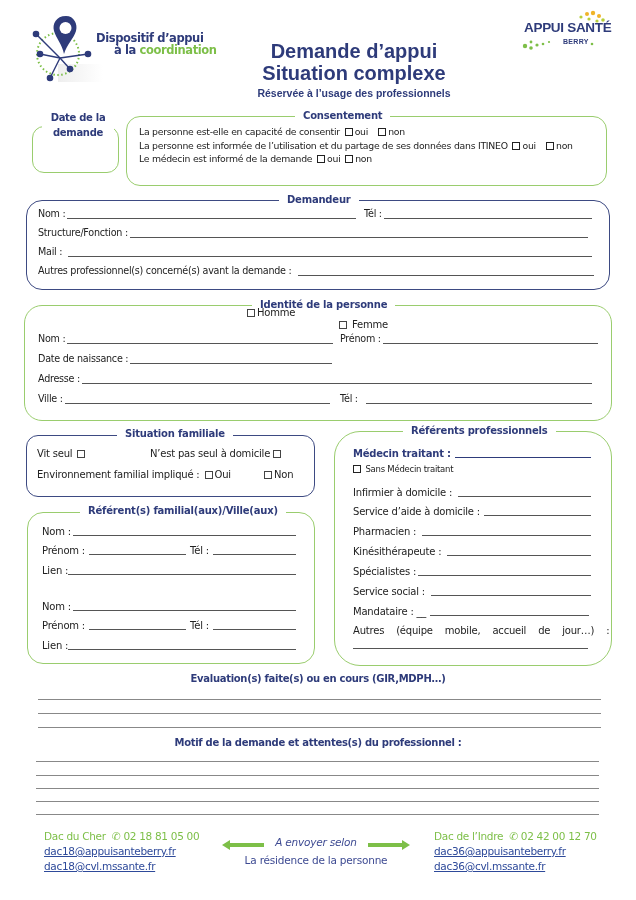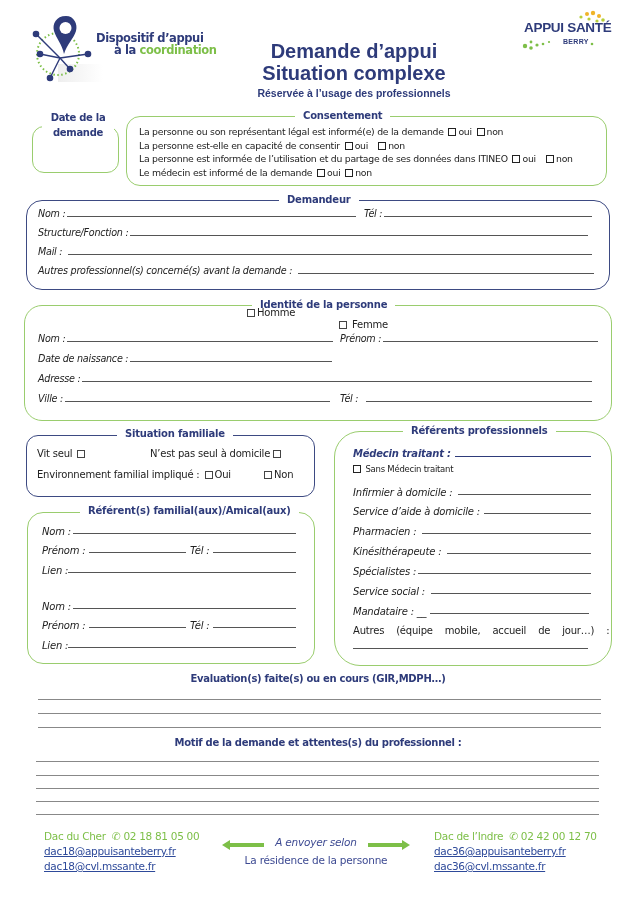--- a/index.html
+++ b/index.html
@@ -12,21 +12,21 @@
   .t { font-size: 9.6px; line-height: 12px; white-space: nowrap; color: #222; font-family: "DejaVu Sans", sans-serif; letter-spacing: -0.25px; }
   .t2 { font-size: 10px; line-height: 13px; white-space: nowrap; color: #222; font-family: "DejaVu Sans", sans-serif; letter-spacing: -0.2px; }
   .box { position: absolute; border-radius: 16px; }
   .b-green { border: 1.3px solid #9acd6e; }
   .b-navy { border: 1.3px solid #3d4a82; }
   .legend { position: absolute; background: #fff; padding: 0 8px; font-weight: bold; font-size: 10px; color: #2e3b7a; font-family: "DejaVu Sans", sans-serif; white-space: nowrap; letter-spacing: -0.2px; text-align: center; }
   .line { position: absolute; border-bottom: 1px solid #555; height: 0; }
   .fline { position: absolute; height: 0; border-bottom: 1px solid #888; }
   .cb { display: inline-block; width: 8px; height: 8px; border: 1px solid #222; vertical-align: -1px; margin: 0 2px 0 2px; background: #fff; }
   .cb-thin { border-color: #444; }
-  .row { position: absolute; display: flex; align-items: flex-start; font-style: italic; }
+  .row { position: absolute; display: flex; align-items: center; }
   .row .fill { flex: 1; border-bottom: 1px solid #555; height: 9px; margin-left: 2px; }
   a.mail { color: #2e4a9a; text-decoration: underline; font-size: 10.5px; font-family: "DejaVu Sans", sans-serif; letter-spacing: -0.3px; }
 </style>
 </head>
 <body>
 
 <div class="abs" style="left:28px;top:14px;width:80px;height:70px;">
   <svg width="80" height="70" viewBox="0 0 80 70">
     <defs>
         <linearGradient id="sh" x1="0" x2="1">
@@ -92,21 +92,20 @@
 
 <div class="box b-green" style="left:32px;top:126px;width:87px;height:47px;border-radius:12px;"></div>
 <div class="abs navy" style="left:42px;top:110px;width:72px;background:#fff;text-align:center;font-weight:bold;font-size:10px;line-height:15px;font-family:'DejaVu Sans',sans-serif;letter-spacing:-0.3px;">
   <div>Date de la</div>
   <div>demande</div>
 </div>
 
 <div class="box b-green" style="left:126px;top:116px;width:481px;height:70px;border-radius:14px;"></div>
 <div class="legend" style="left:295px;top:110px;">Consentement</div>
 <div class="abs t" style="left:139px;top:125px;line-height:13.7px;font-size:9.3px;">
-  <div><span>La personne ou son représentant légal est informé(e) de la demande</span> <span class="cb"></span><span>oui</span> <span class="cb"></span><span>non</span></div>
   <div><span>La personne est-elle en capacité de consentir</span> <span class="cb"></span><span>oui</span> &nbsp;&nbsp;<span class="cb"></span><span>non</span></div>
   <div><span>La personne est informée de l’utilisation et du partage de ses données dans ITINEO</span> <span class="cb"></span><span>oui</span> &nbsp;&nbsp;<span class="cb"></span><span>non</span></div>
   <div><span>Le médecin est informé de la demande</span> <span class="cb"></span><span>oui</span> <span class="cb"></span><span>non</span></div>
 </div>
 
 <div class="box b-navy" style="left:26px;top:200px;width:584px;height:90px;border-radius:16px;"></div>
 <div class="legend" style="left:279px;top:194px;">Demandeur</div>
 <div class="row t" style="left:38px;top:208px;width:318px;">
     <span>Nom :</span>
     <span class="fill"></span>
@@ -158,21 +157,21 @@
   </div>
 
 <div class="box b-navy" style="left:26px;top:435px;width:289px;height:62px;border-radius:12px;"></div>
 <div class="legend" style="left:117px;top:428px;">Situation familiale</div>
 <div class="abs t2" style="left:37px;top:447px;"><span>Vit seul</span> <span class="cb cb-thin"></span></div>
 <div class="abs t2" style="left:150px;top:447px;"><span>N’est pas seul à domicile</span> <span class="cb cb-thin" style="margin-left:0;"></span></div>
 <div class="abs t2" style="left:37px;top:468px;"><span>Environnement familial impliqué :</span> <span class="cb cb-thin"></span><span>Oui</span></div>
 <div class="abs t2" style="left:262px;top:468px;"><span class="cb cb-thin"></span><span>Non</span></div>
 
 <div class="box b-green" style="left:27px;top:512px;width:288px;height:152px;border-radius:16px;"></div>
-<div class="legend" style="left:80px;top:505px;">Référent(s) familial(aux)/Amical(aux)</div>
+<div class="legend" style="left:80px;top:505px;">Référent(s) familial(aux)/Ville(aux)</div>
 <div class="row t2" style="left:42px;top:525px;width:254px;">
     <span>Nom :</span>
     <span class="fill"></span>
   </div>
 <div class="row t2" style="left:42px;top:544px;width:144px;">
     <span>Prénom :</span>
     <span class="fill" style="margin-left:4px;"></span>
   </div>
 <div class="row t2" style="left:190px;top:544px;width:106px;">
     <span>Tél :</span>

